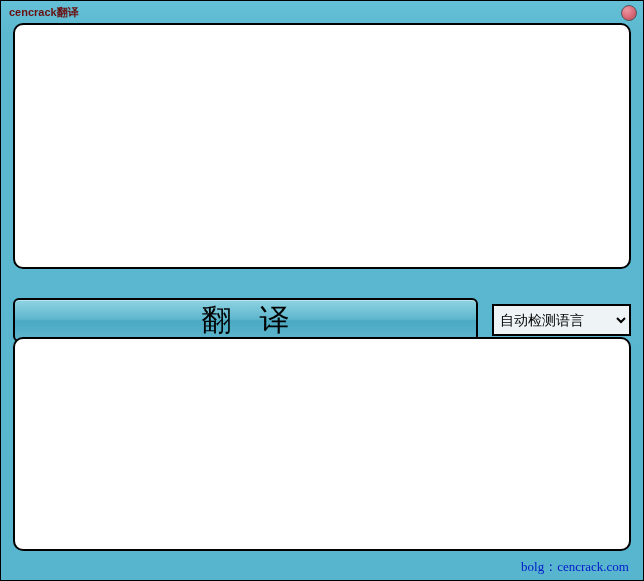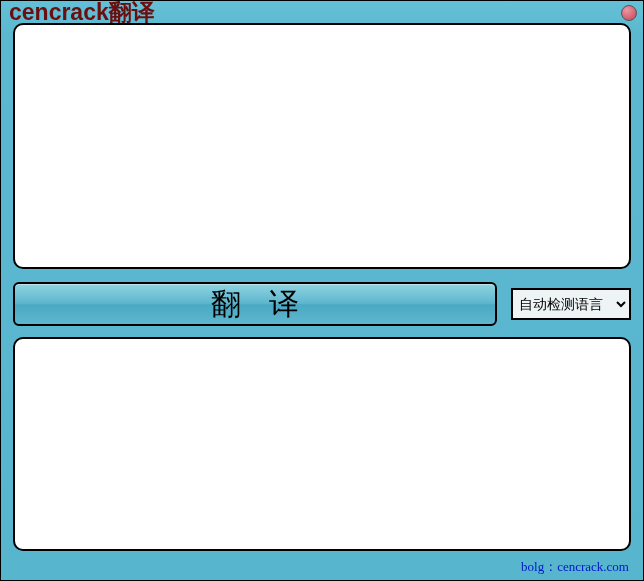--- a/index.html
+++ b/index.html
@@ -15,21 +15,21 @@
   }
 
   .titlebar {
     position: relative;
     height: 22px;
     padding-left: 8px;
     display: flex;
     align-items: flex-start;
   }
   .titlebar-title {
-    font-size: 23px;
+    font-size: 11px;
     font-weight: bold;
     color: #6a0f0f;
     font-family: "SimHei", "Microsoft YaHei", sans-serif;
     line-height: 22px;
   }
   .close-btn {
     position: absolute;
     top: 4px;
     right: 6px;
     width: 16px;
@@ -72,21 +72,21 @@
     background: transparent;
   }
   
   .panel textarea::-webkit-scrollbar { width: 17px; }
   .panel textarea::-webkit-scrollbar-track { background: #f0f0f0; border-radius: 0 8px 8px 0; }
   .panel textarea::-webkit-scrollbar-thumb { background: #c0c0c0; }
 
   .action-row {
     position: absolute;
     left: 12px;
-    top: 280px;
+    top: 296px;
     width: 618px;
     height: 46px;
     display: flex;
     align-items: center;
     gap: 14px;
   }
   .translate-btn {
     flex: 1 1 auto;
     height: 44px;
     border: 2px solid #000;
@@ -97,21 +97,21 @@
     letter-spacing: 28px;
     text-indent: 28px;
     color: #000;
     cursor: pointer;
     text-align: center;
     line-height: 40px;
     box-shadow: inset 0 1px 0 rgba(255,255,255,0.4);
   }
   .lang-select-wrap {
     flex: 0 0 auto;
-    width: 120px;
+    width: 139px;
     height: 32px;
     border: 2px solid #000;
     background: #eef4f6;
     display: flex;
     align-items: flex-end;
   }
   .lang-select {
     width: 100%;
     height: 100%;
     border: none;

